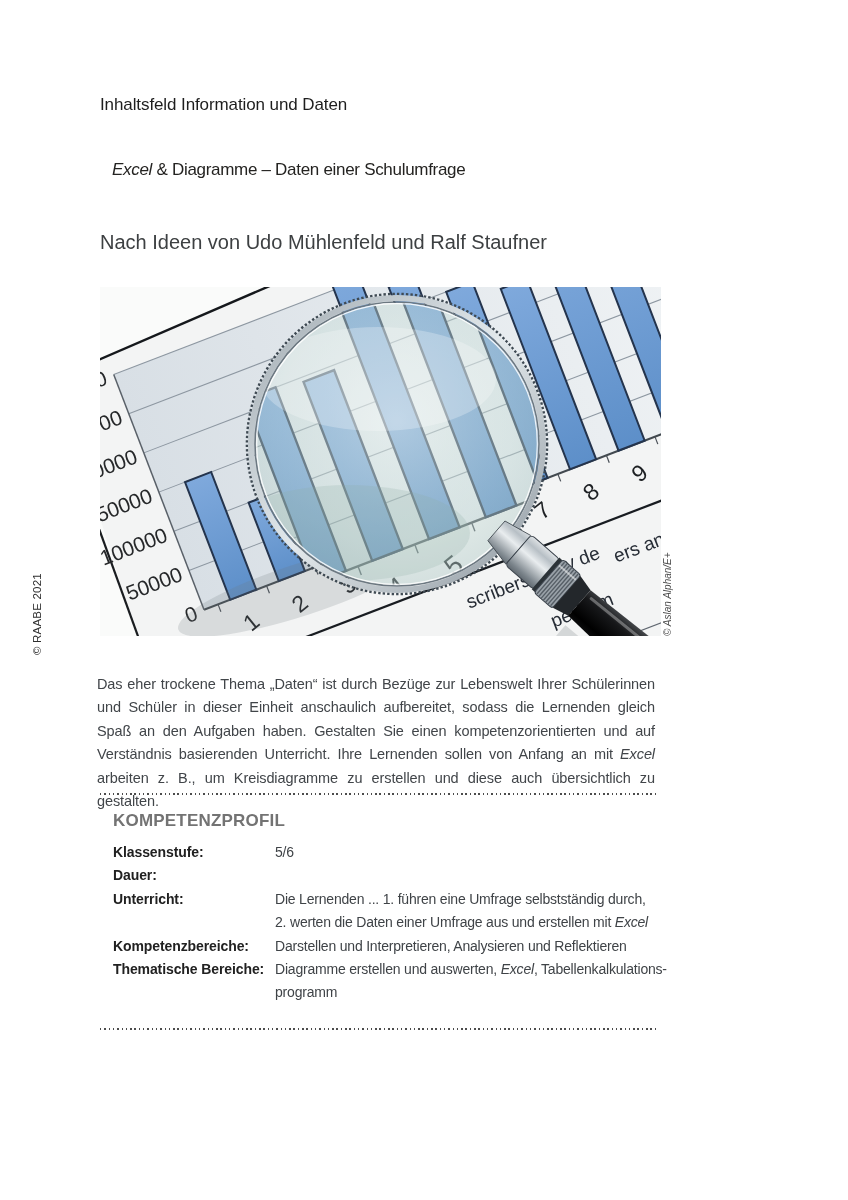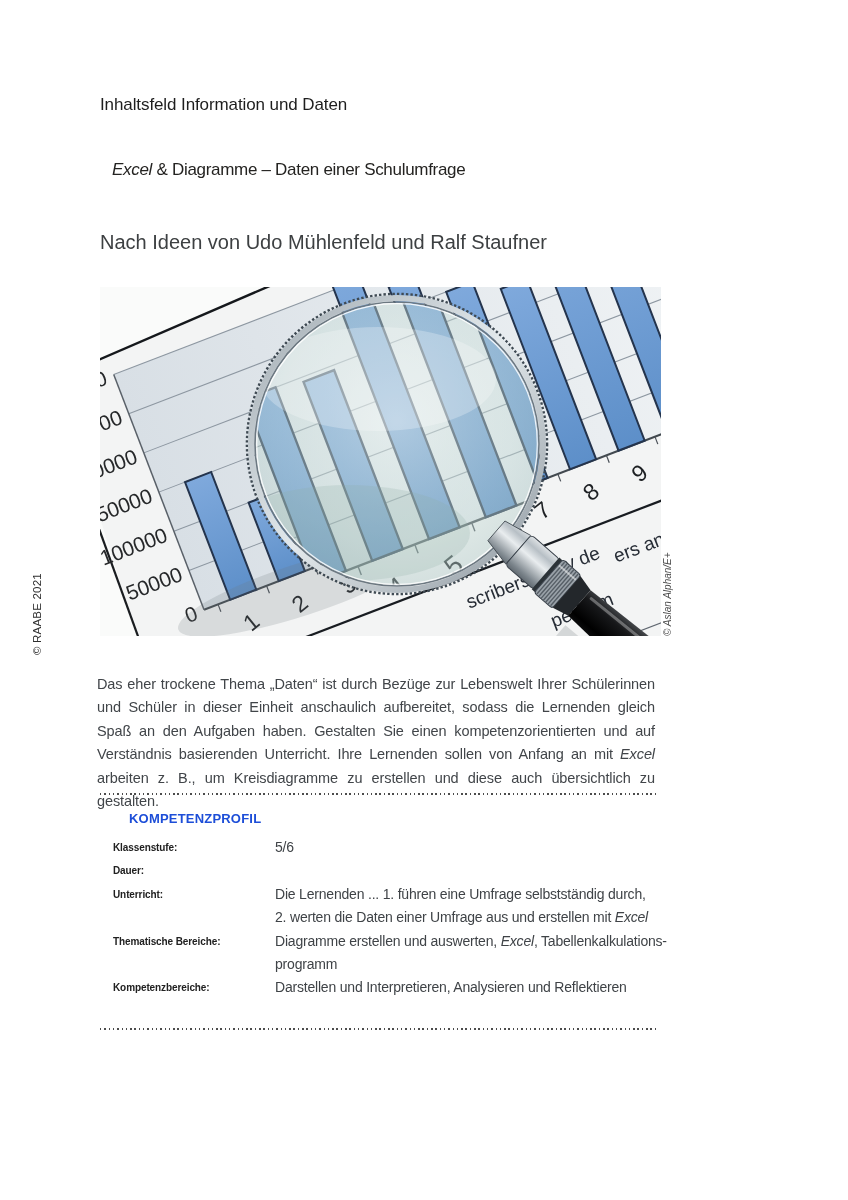--- a/index.html
+++ b/index.html
@@ -16,23 +16,23 @@
   .photo svg{display:block;}
   .photo-credit{position:absolute;left:662px;top:636px;transform:rotate(-90deg);transform-origin:0 0;
         font-style:italic;font-size:10px;color:#4c4c4c;white-space:nowrap;}
   .intro{left:85px;top:661px;width:558px;margin:12px;font-size:14.5px;line-height:23.4px;
         color:#414549;text-align:justify;letter-spacing:-0.1px;}
   .rule{height:2px;background:repeating-linear-gradient(to right,#4c4c4c 0,#4c4c4c 1.4px,
         transparent 1.4px,transparent 4.3px);}
   .rule-top{left:100px;top:793px;width:558px;}
   .rule-bottom{left:100px;top:1028px;width:558px;}
   .profile{left:113px;top:811px;width:560px;}
-  .profile h2{margin:0 0 10px 16px;font-size:13px;font-weight:700;color:#1d4ed8;letter-spacing:0.2px;}
+  .profile h2{margin:0 0 10px 0;font-size:17px;font-weight:700;color:#737373;letter-spacing:0.2px;}
   .profile-row{display:grid;grid-template-columns:162px 1fr;}
-  .profile-row .label{font-weight:700;font-size:10px;color:#212121;line-height:23.4px;letter-spacing:-0.1px;}
+  .profile-row .label{font-weight:700;font-size:14px;color:#212121;line-height:23.4px;letter-spacing:-0.1px;}
   .profile-row .value{font-size:14px;color:#3f4347;line-height:23.4px;white-space:nowrap;letter-spacing:-0.2px;}
   
   .ylab{font-size:21px;fill:#26282a;}
   .xlab{font-size:23px;fill:#1d2023;}
   .cap{font-size:19px;fill:#272d36;}
   svg text{font-family:"Liberation Sans",sans-serif;}
 </style>
 </head>
 <body>
 
@@ -204,24 +204,24 @@
           <div class="value"><span>5/6</span></div>
         </div>
         <div class="profile-row">
           <span class="label">Dauer:</span>
         </div>
         <div class="profile-row">
           <span class="label">Unterricht:</span>
           <div class="value"><span>Die Lernenden ... 1. führen eine Umfrage selbstständig durch,</span><br><span>2. werten die Daten einer Umfrage aus und erstellen mit </span><i>Excel</i><br></div>
         </div>
         <div class="profile-row">
+          <span class="label">Kompetenzbereiche:</span>
+          <div class="value"><span>Darstellen und Interpretieren, Analysieren und Reflektieren</span></div>
+        </div>
+        <div class="profile-row">
           <span class="label">Thematische Bereiche:</span>
           <div class="value"><span>Diagramme erstellen und auswerten, </span><i>Excel</i><span>, Tabellenkalkulations-</span><br><span>programm</span></div>
         </div>
-        <div class="profile-row">
-          <span class="label">Kompetenzbereiche:</span>
-          <div class="value"><span>Darstellen und Interpretieren, Analysieren und Reflektieren</span></div>
-        </div>
       </div>
   </section>
 
   <div class="abs rule rule-bottom"></div>
 </div>
 
 </body></html>

